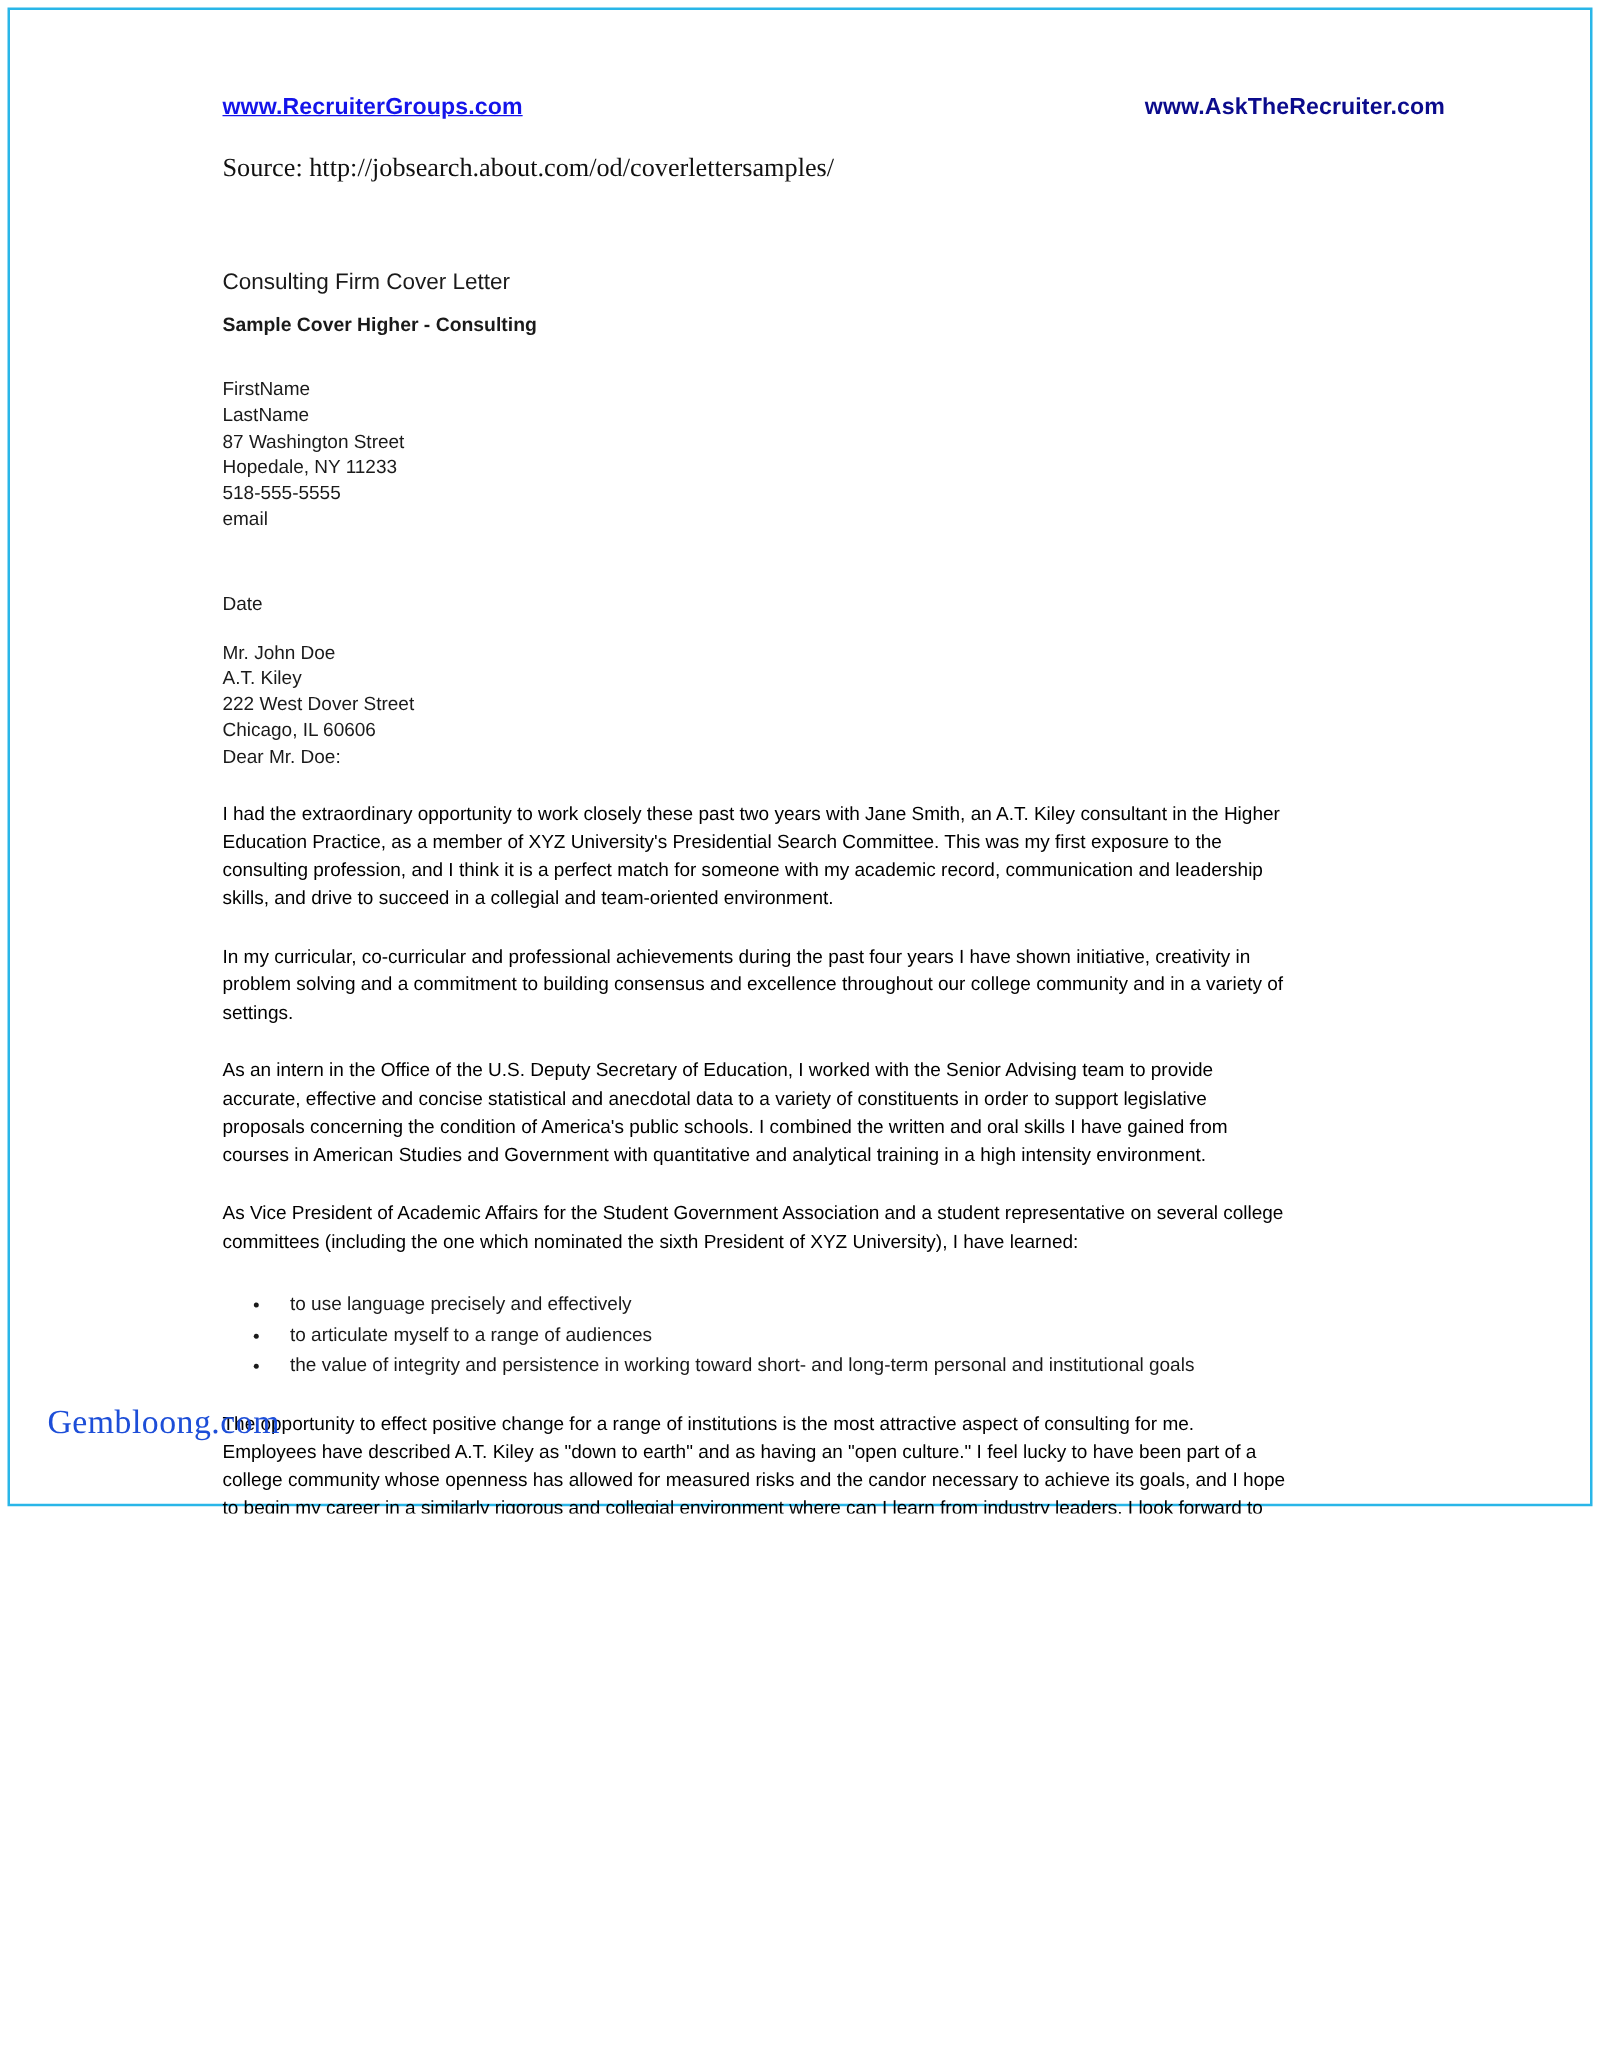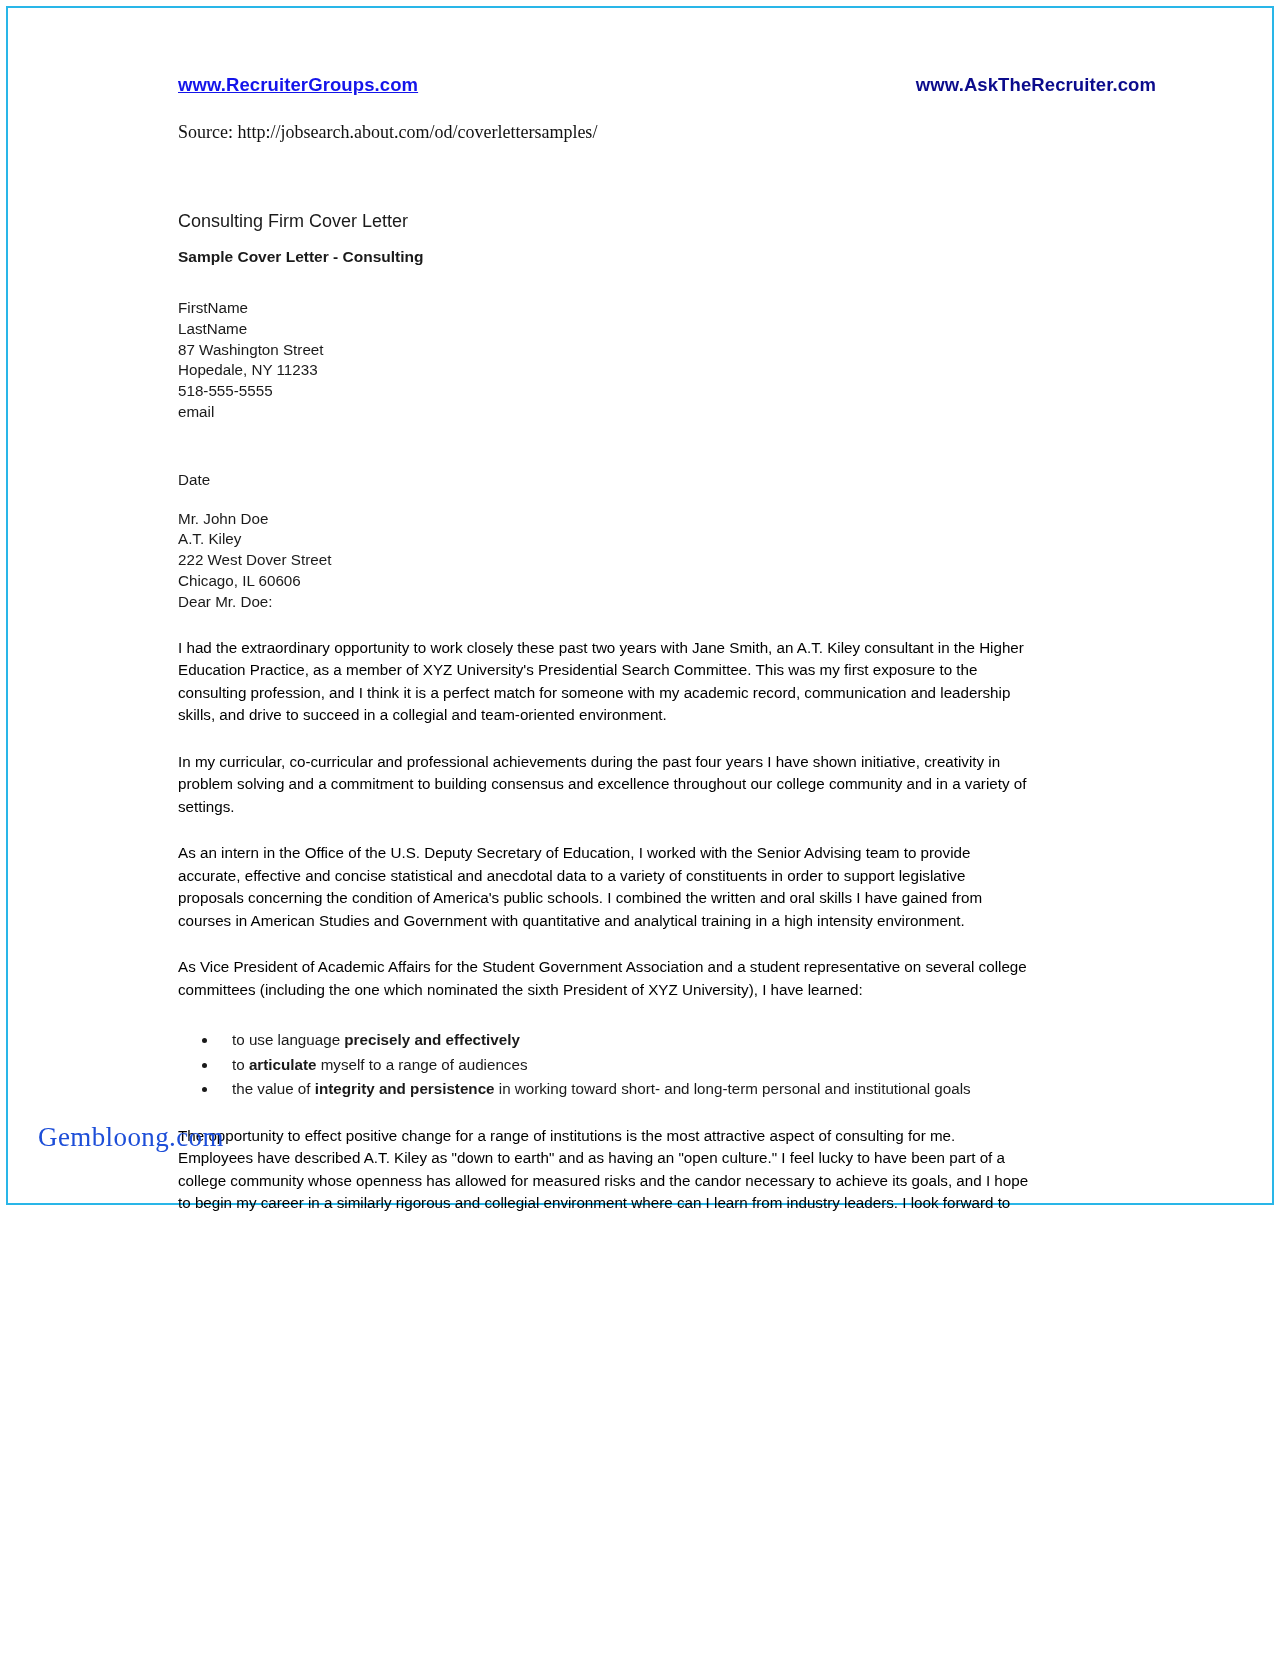--- a/index.html
+++ b/index.html
@@ -48,21 +48,21 @@
     letter-spacing: 0.1px;
   }
   .site-left { text-decoration: underline; }
   .site-right {
     color: #0b0b8c;
     margin-right: -26px;
   }
   .source-line {
     margin-top: 26px;
     font-family: "Liberation Serif", serif;
-    font-size: 18px;
+    font-size: 21px;
     color: #111111;
   }
   .doc-title {
     margin-top: 68px;
     font-family: "Liberation Sans", sans-serif;
     font-size: 18px;
     color: #1a1a1a;
   }
   .doc-subtitle {
     margin-top: 16px;
@@ -112,39 +112,39 @@
   }
   .watermark {
     position: absolute;
     left: 38px;
     bottom: 58px;
     font-family: "Liberation Serif", serif;
     font-size: 27px;
     color: #1d4ed8;
     letter-spacing: 0.4px;
   }
-  b { font-weight: bold; }
+  b { font-weight: normal; }
 </style>
 </head>
 <body>
 
 <div class="page">
   <div class="border-frame"></div>
 
   <div class="content">
 
     <div class="header-row">
       <span class="site-left">www.RecruiterGroups.com</span>
       <span class="site-right">www.AskTheRecruiter.com</span>
     </div>
 
     <div class="source-line">Source: http://jobsearch.about.com/od/coverlettersamples/</div>
 
     <div class="doc-title">Consulting Firm Cover Letter</div>
-    <div class="doc-subtitle">Sample Cover Letter - Consulting</div>
+    <div class="doc-subtitle">Sample Cover Higher - Consulting</div>
 
     <div class="block sender-block">
       <div>FirstName</div>
       <div>LastName</div>
       <div>87 Washington Street</div>
       <div>Hopedale, NY 11233</div>
       <div>518-555-5555</div>
       <div>email</div>
     </div>
 

